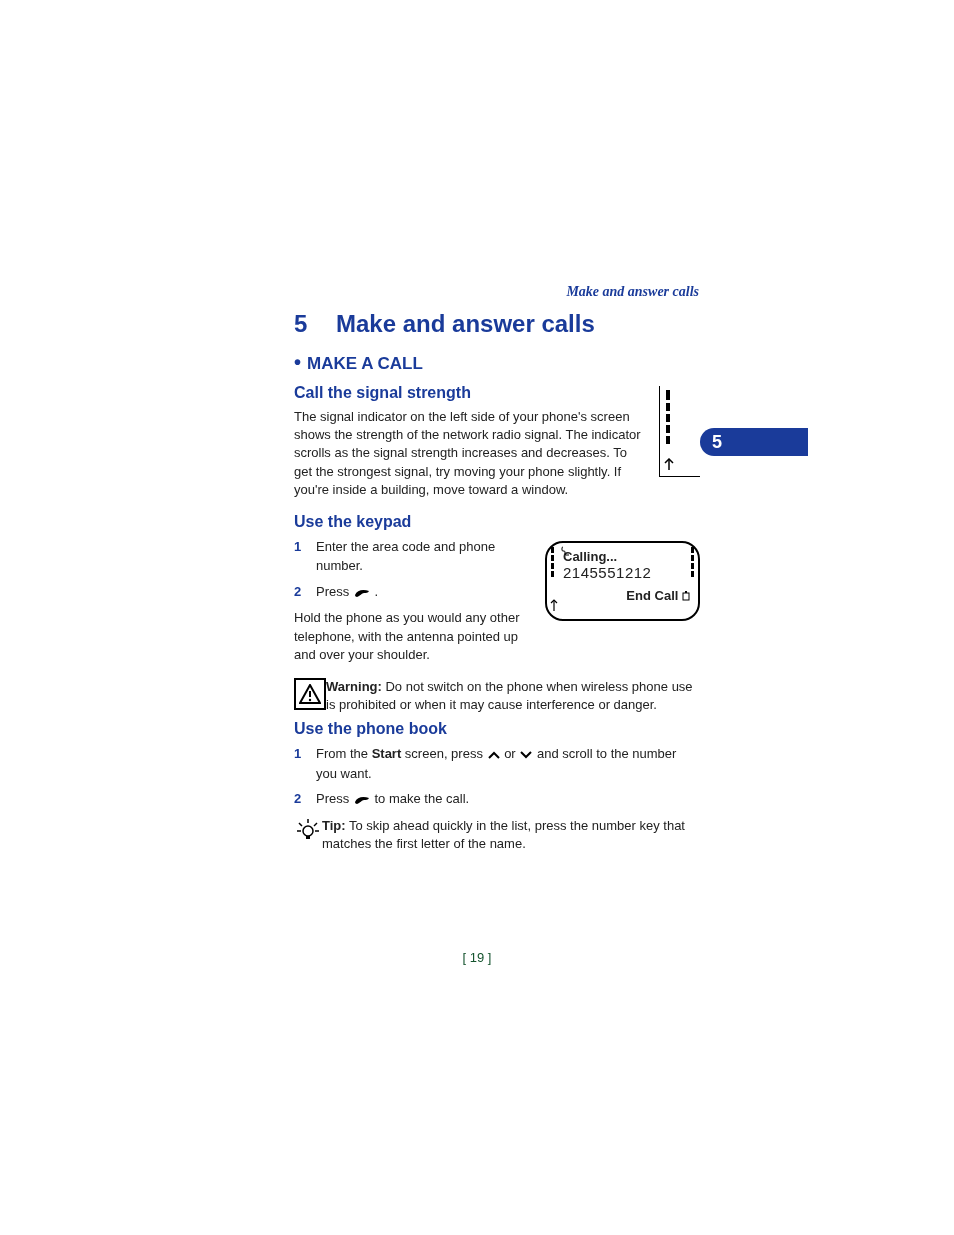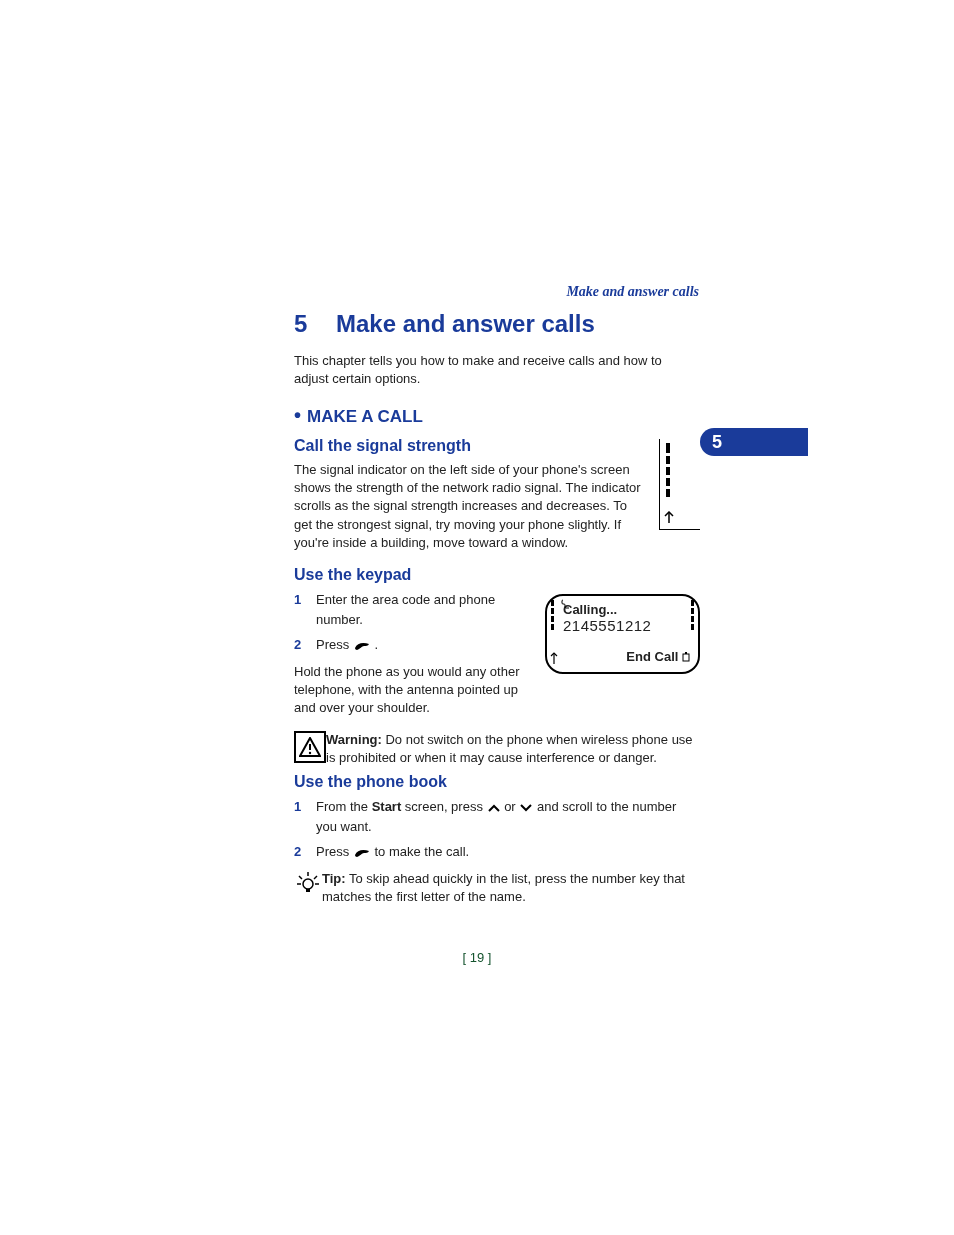--- a/index.html
+++ b/index.html
@@ -160,21 +160,21 @@
   }
   .calling-screen .line2 {
     font-size: 15px;
     letter-spacing: 0.5px;
     margin-left: 10px;
     font-weight: normal;
   }
   .calling-screen .endcall {
     position: absolute;
     right: 8px;
-    bottom: 8px;
+    bottom: 16px;
     font-size: 13px;
     text-align: right;
   }
   .side-bars {
     position: absolute;
     top: 4px;
     display: flex;
     flex-direction: column;
     gap: 2px;
   }
@@ -238,21 +238,20 @@
   <div class="running-header">Make and answer calls</div>
 
   <div class="side-tab">5</div>
 
   <div class="content">
 
     <h1 class="chapter-title">
       <span class="chnum">5</span><span>Make and answer calls</span>
     </h1>
 
-    <p class="intro">This chapter tells you how to make and receive calls and how to adjust certain options.</p>
 
     <h2 class="section"><span class="bullet">•</span><span>MAKE A CALL</span></h2>
 
     <div>
       <div class="float-right-box">
         <div class="signal-box">
           <div class="signal-bars">
             <div class="bar" style="height:10px"></div>
             <div class="bar" style="height:8px"></div>
             <div class="bar" style="height:8px"></div>

